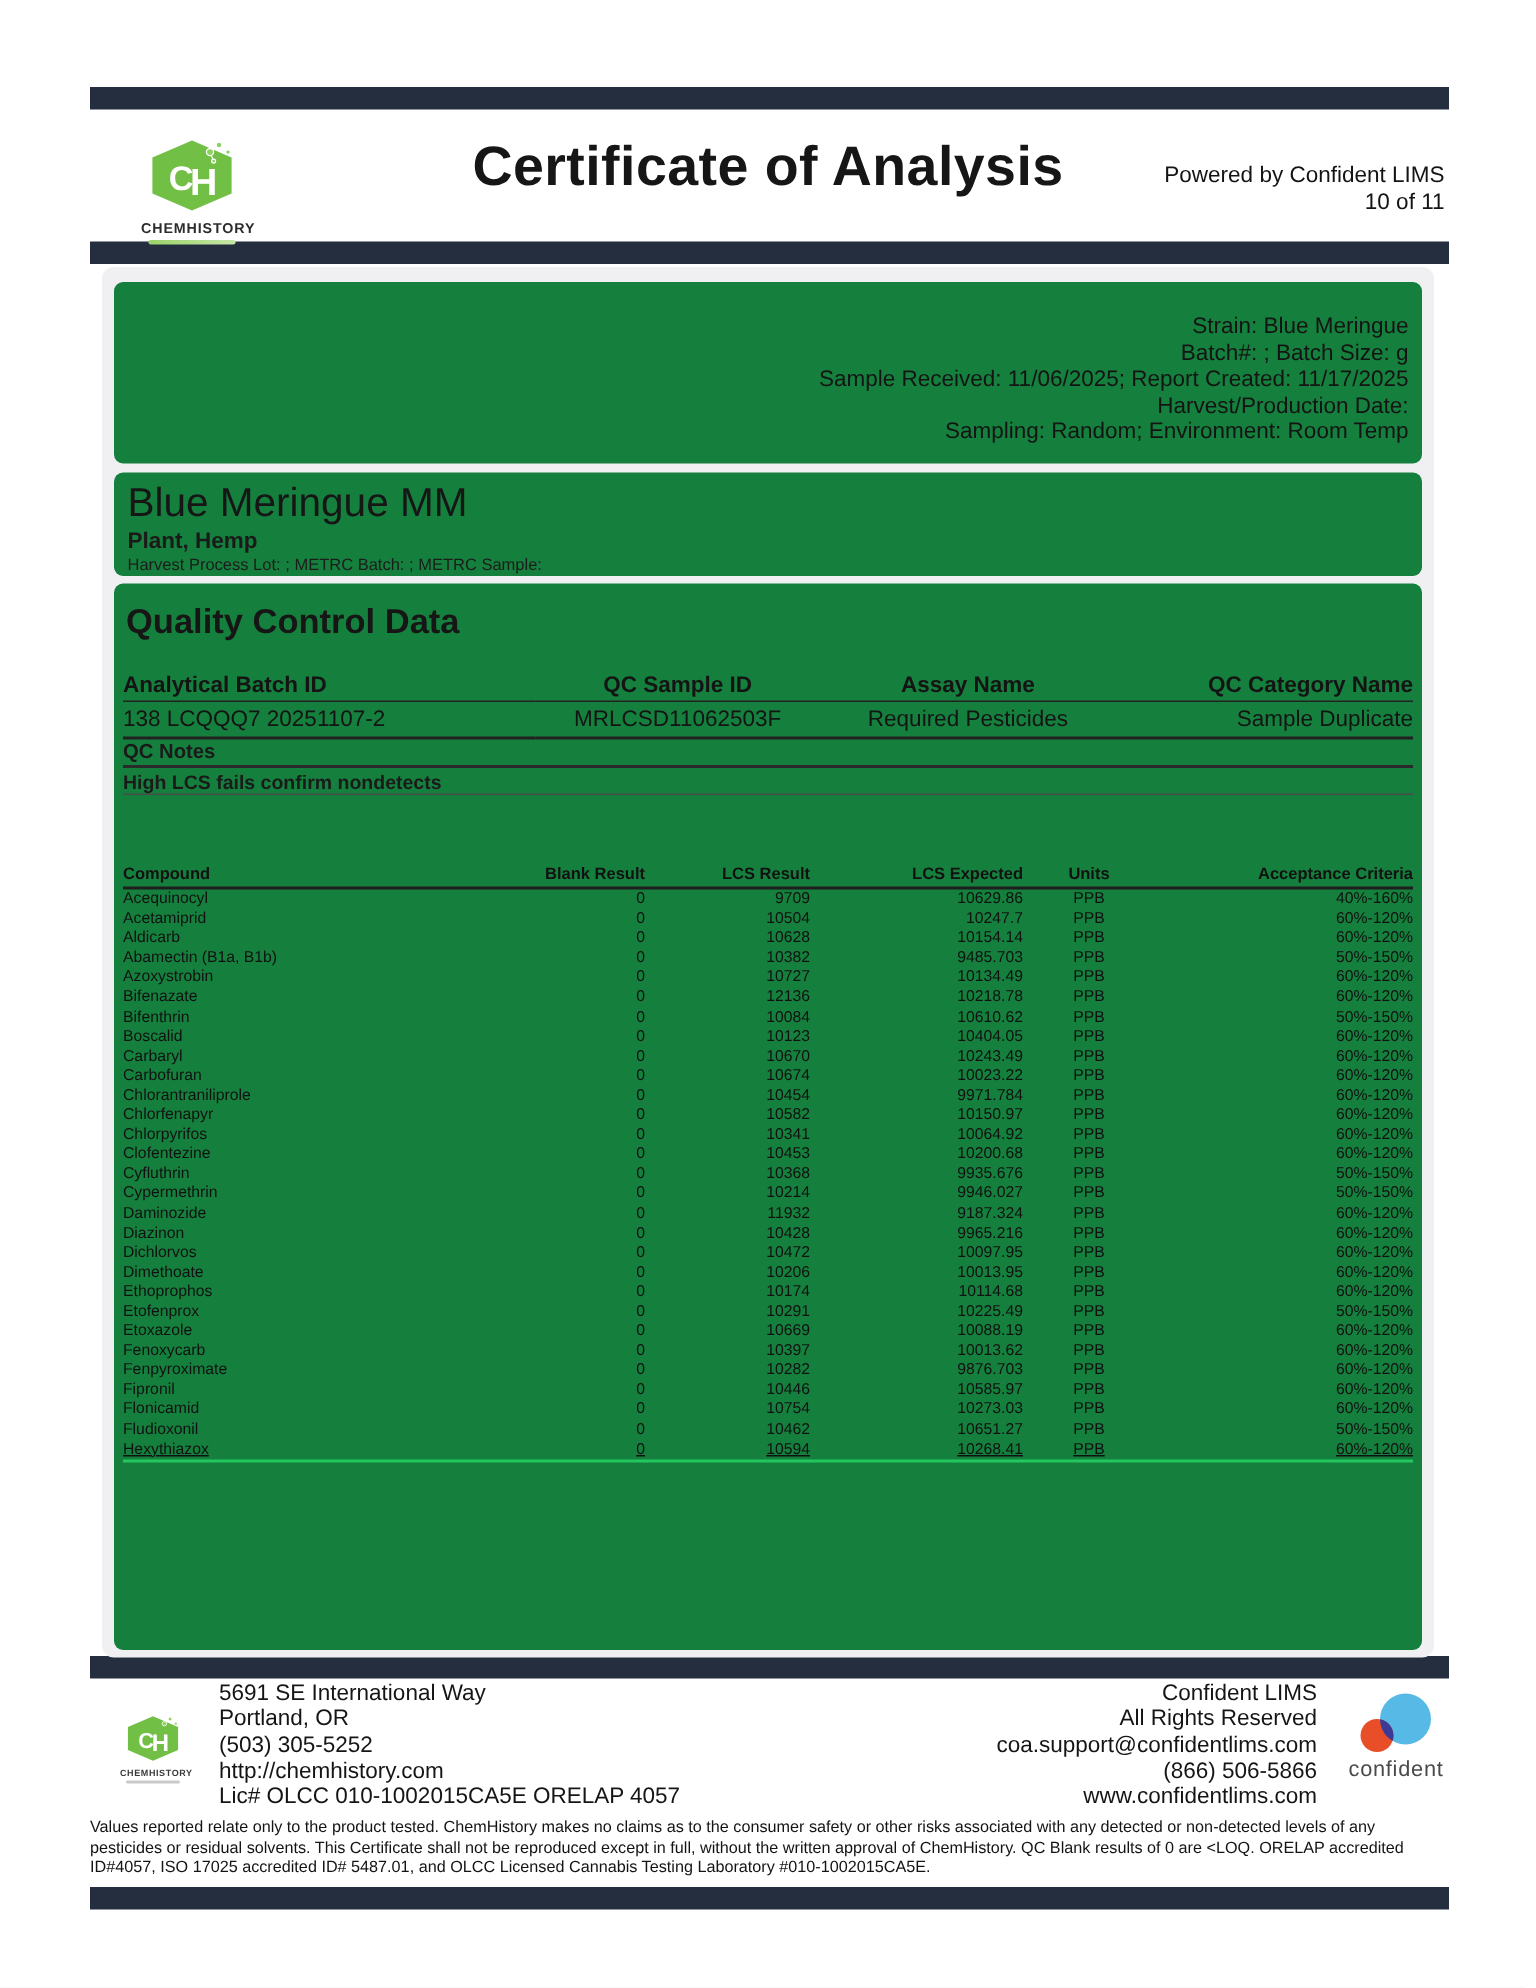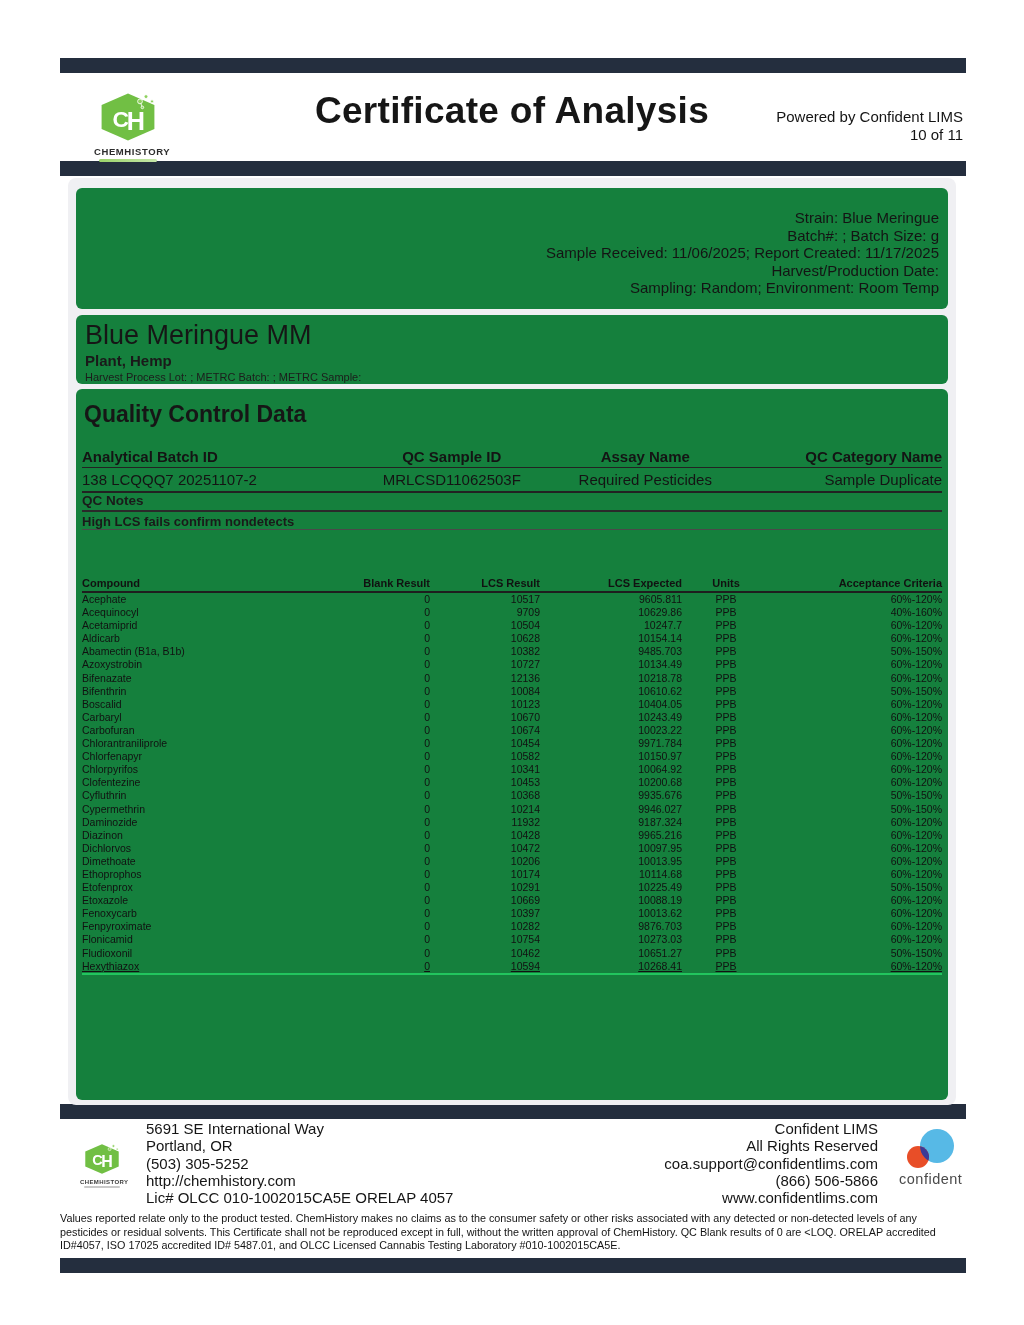--- a/index.html
+++ b/index.html
@@ -155,28 +155,20 @@
           <th class="c0">Compound</th>
           <th class="c1">Blank Result</th>
           <th class="c2">LCS Result</th>
           <th class="c3">LCS Expected</th>
           <th class="c4">Units</th>
           <th class="c5">Acceptance Criteria</th>
         </tr>
       </thead>
       <tbody>
           <tr>
-            <td class="c0">Acephate</td>
-            <td class="c1">0</td>
-            <td class="c2">10517</td>
-            <td class="c3">9605.811</td>
-            <td class="c4">PPB</td>
-            <td class="c5">60%-120%</td>
-          </tr>
-          <tr>
             <td class="c0">Acequinocyl</td>
             <td class="c1">0</td>
             <td class="c2">9709</td>
             <td class="c3">10629.86</td>
             <td class="c4">PPB</td>
             <td class="c5">40%-160%</td>
           </tr>
           <tr>
             <td class="c0">Acetamiprid</td>
             <td class="c1">0</td>
@@ -359,20 +351,28 @@
             <td class="c2">10397</td>
             <td class="c3">10013.62</td>
             <td class="c4">PPB</td>
             <td class="c5">60%-120%</td>
           </tr>
           <tr>
             <td class="c0">Fenpyroximate</td>
             <td class="c1">0</td>
             <td class="c2">10282</td>
             <td class="c3">9876.703</td>
+            <td class="c4">PPB</td>
+            <td class="c5">60%-120%</td>
+          </tr>
+          <tr>
+            <td class="c0">Fipronil</td>
+            <td class="c1">0</td>
+            <td class="c2">10446</td>
+            <td class="c3">10585.97</td>
             <td class="c4">PPB</td>
             <td class="c5">60%-120%</td>
           </tr>
           <tr>
             <td class="c0">Flonicamid</td>
             <td class="c1">0</td>
             <td class="c2">10754</td>
             <td class="c3">10273.03</td>
             <td class="c4">PPB</td>
             <td class="c5">60%-120%</td>

